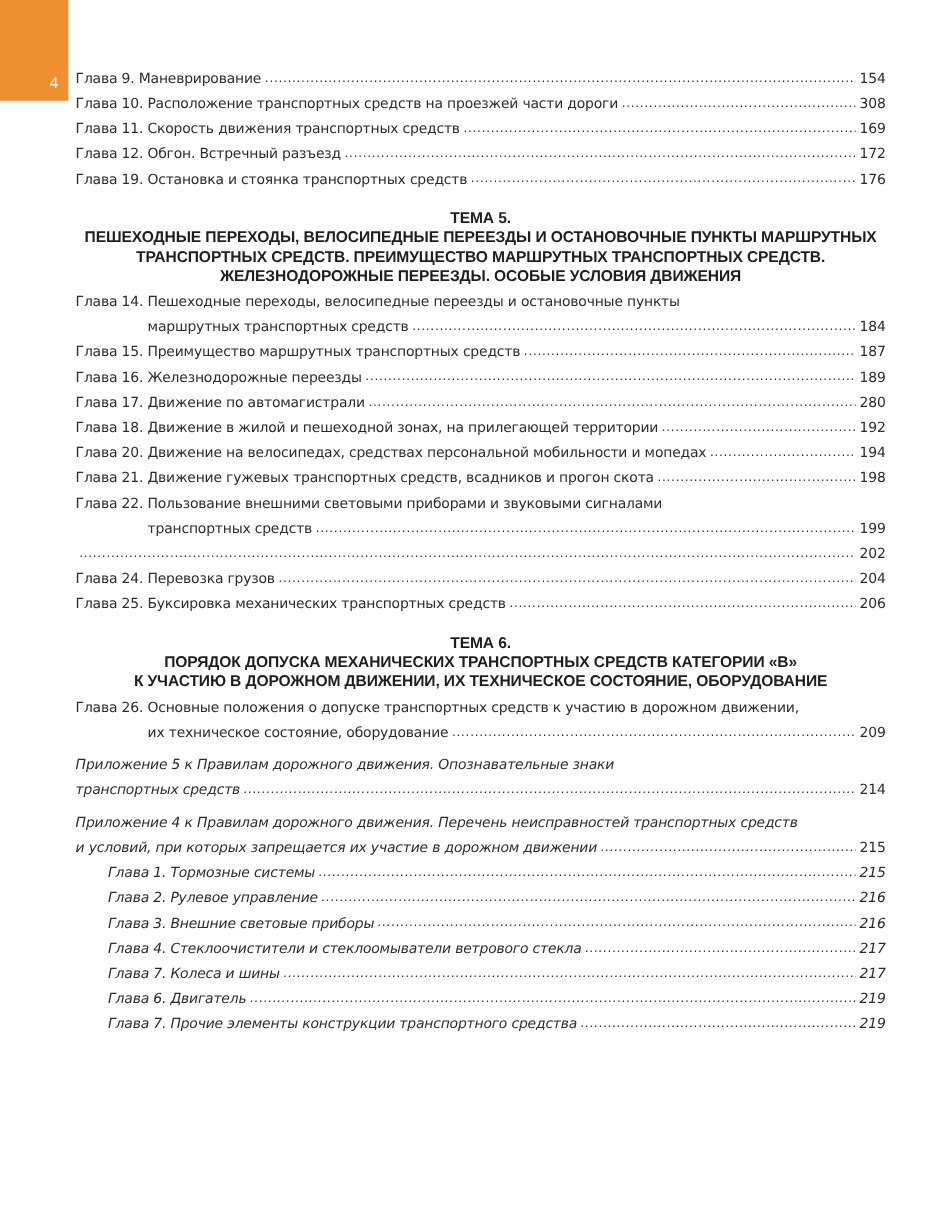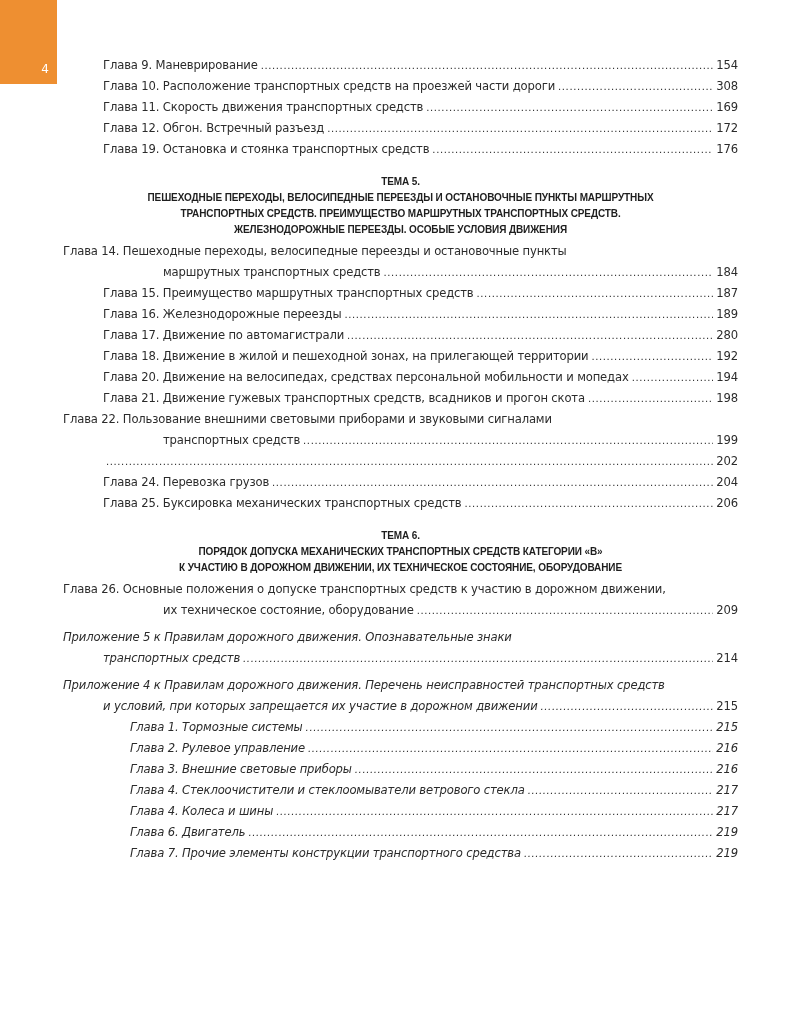--- a/index.html
+++ b/index.html
@@ -13,37 +13,37 @@
     }
     .page-num {
       position: absolute; left: 38px; top: 62px; width: 14px;
       color: #ffffff; font-size: 12px; text-align: center;
     }
     .toc { position: absolute; left: 63px; top: 0; width: 675px; }
     .entry {
       font-size: 11.6px; line-height: 21px; letter-spacing: -0.15px;
       white-space: nowrap;
     }
-    .row { display: flex; align-items: flex-start; margin-left: 40px; }
+    .row { display: flex; align-items: flex-start; }
     .row .label { flex: 0 0 auto; }
     .row .dots {
       flex: 1 1 auto; overflow: hidden; white-space: nowrap;
       margin: 0 3px; letter-spacing: 0.6px; font-size: 10px; color: #2b2b2b;
     }
     .row .dots::before {
       content: "........................................................................................................................................................................................................................................................";
     }
     .row .page { flex: 0 0 auto; text-align: right; }
     .cont { padding-left: 60px; }
     .sub .row, .sub.entry { }
     .sub { padding-left: 27px; font-style: italic; }
     .italic { font-style: italic; font-family: "DejaVu Sans", sans-serif; }
     .theme {
       text-align: center; font-family: "Liberation Sans", sans-serif;
-      font-weight: bold; font-size: 10px; line-height: 16px; letter-spacing: -0.1px;
+      font-weight: bold; font-size: 13px; line-height: 16px; letter-spacing: -0.1px;
       color: #1e1e1e;
     }
     .gap { height: 6px; }
   </style>
 </head>
 <body>
 
 <div class="tab" style="background: rgb(238, 143, 49);">
   <div class="page-num">4</div>
 </div>
@@ -209,21 +209,21 @@
         <span class="label">Глава 3. Внешние световые приборы</span>
         <span class="dots"></span>
         <span class="page">216</span>
       </div>
     <div class="entry row">
         <span class="label">Глава 4. Стеклоочистители и стеклоомыватели ветрового стекла</span>
         <span class="dots"></span>
         <span class="page">217</span>
       </div>
     <div class="entry row">
-        <span class="label">Глава 4. Колеса и шины</span>
+        <span class="label">Глава 7. Колеса и шины</span>
         <span class="dots"></span>
         <span class="page">217</span>
       </div>
     <div class="entry row">
         <span class="label">Глава 6. Двигатель</span>
         <span class="dots"></span>
         <span class="page">219</span>
       </div>
     <div class="entry row">
         <span class="label">Глава 7. Прочие элементы конструкции транспортного средства</span>

